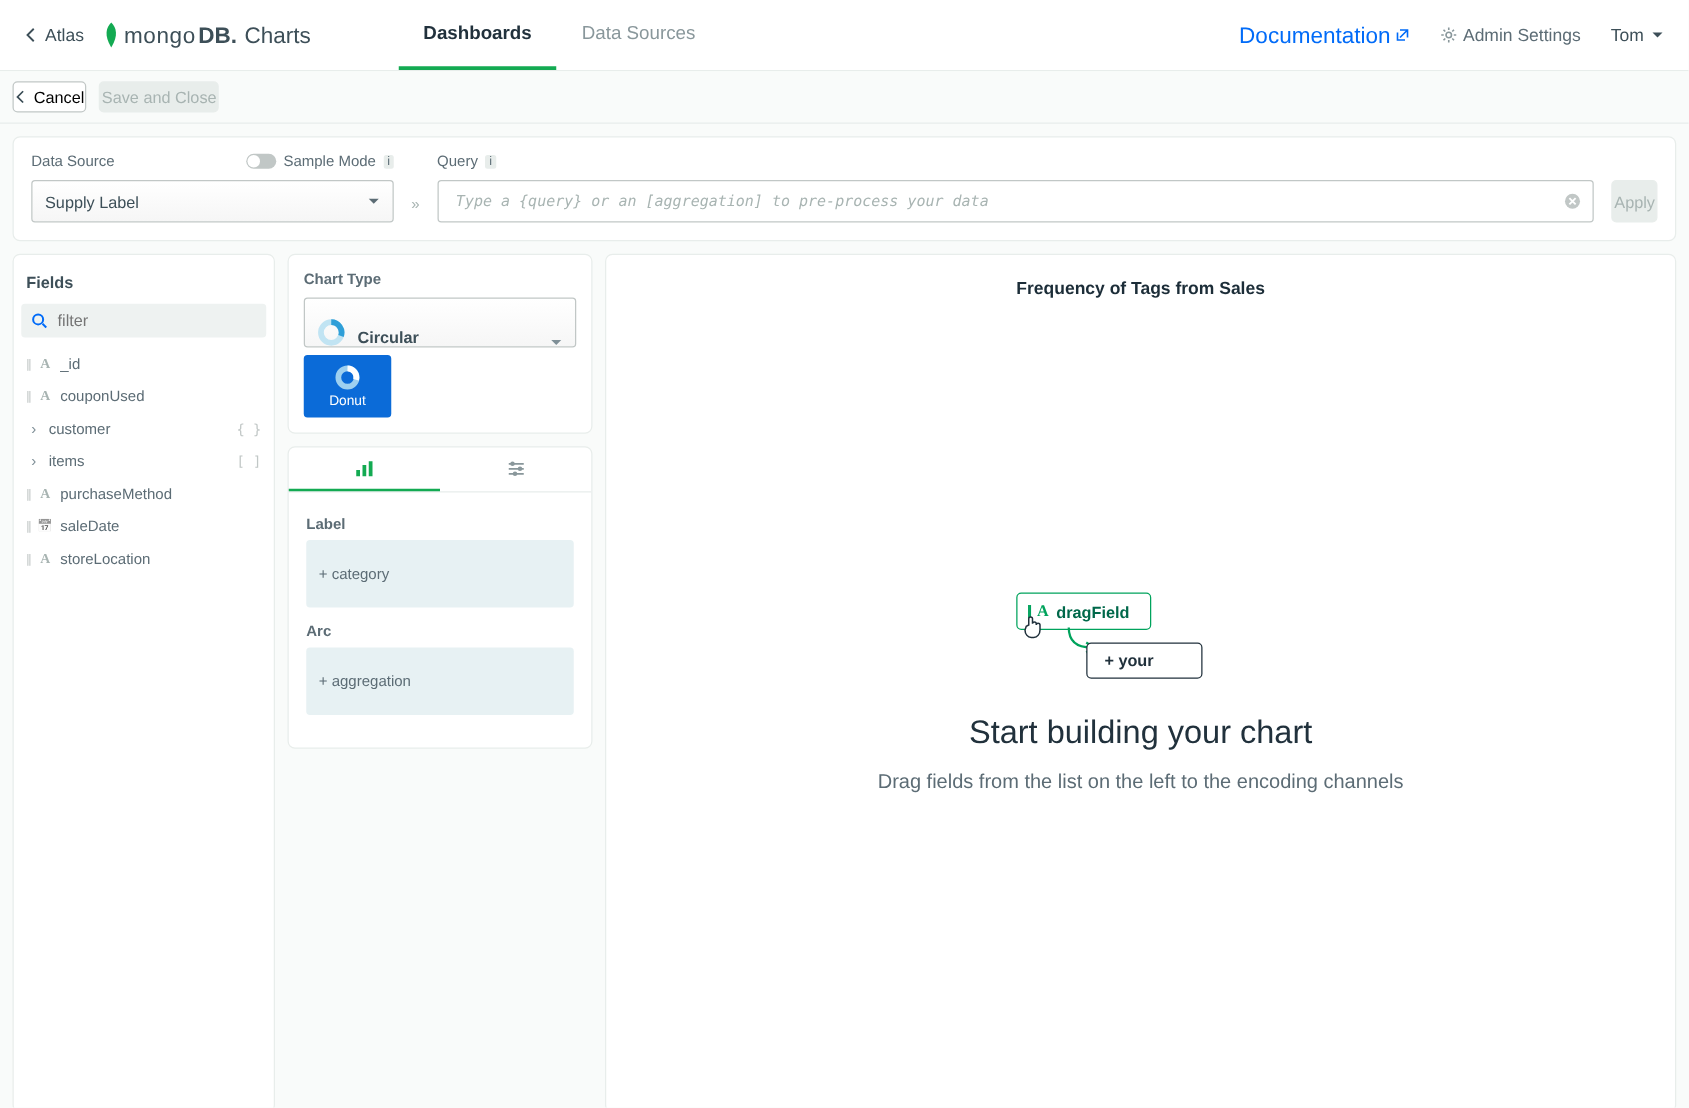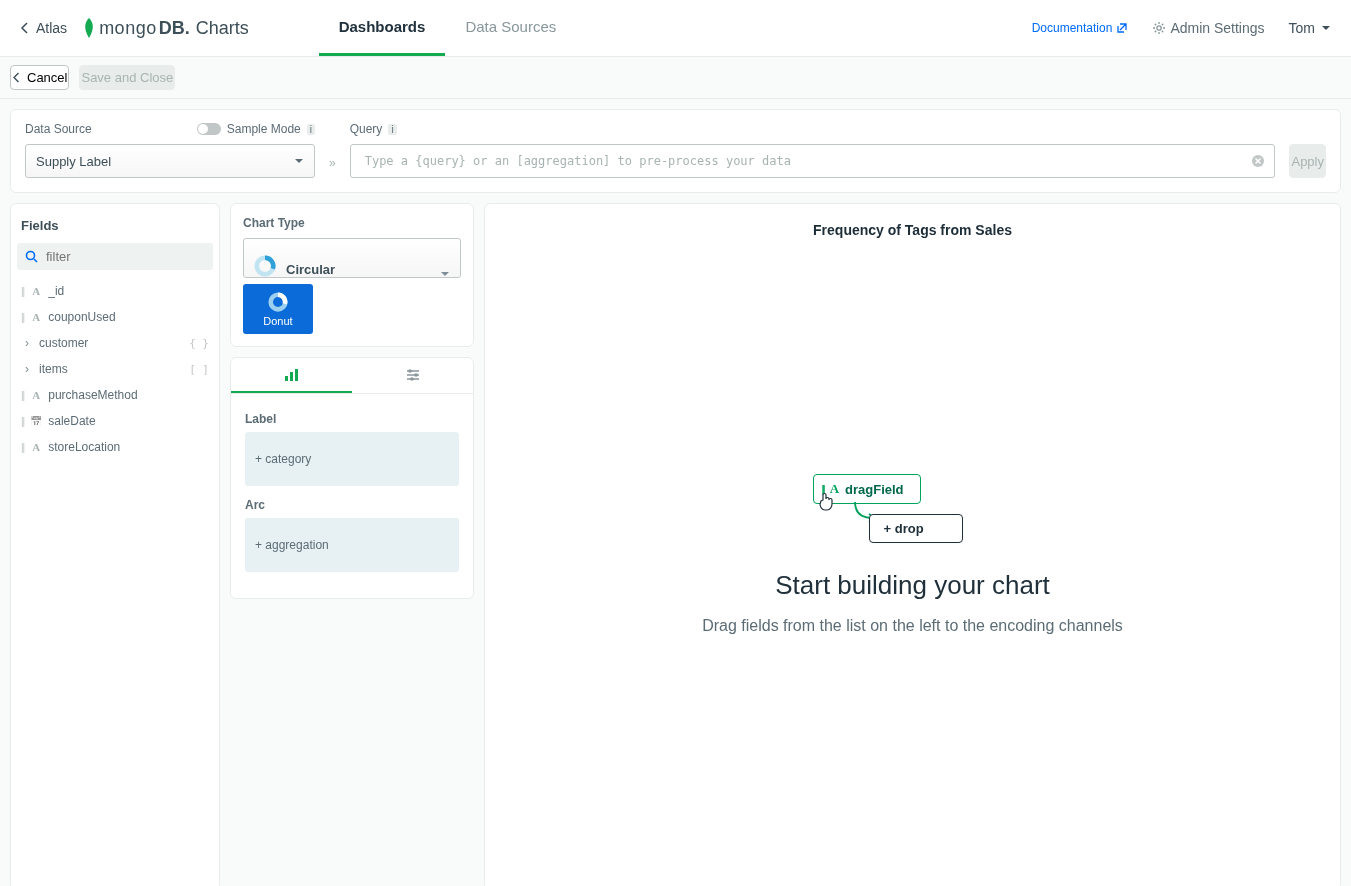--- a/index.html
+++ b/index.html
@@ -10,42 +10,42 @@
 .atlas-link { display: flex; align-items: center; gap: 6px; color: #3d4f58; cursor: pointer; font-size: 14px; }
 .brand { display: flex; align-items: center; font-size: 18px; margin-left: 14px; gap: 2px; }
 .leaf { color: #13aa52; font-size: 22px; line-height: 1; }
 .brand-mongo { font-weight: 300; letter-spacing: 0.5px; }
 .brand-db { font-weight: 700; }
 .brand-charts { font-weight: 300; margin-left: 4px; }
 .tabs { display: flex; margin-left: 70px; height: 100%; }
 .tab { padding: 0 20px; display: flex; align-items: center; color: #89979b; font-size: 15px; cursor: pointer; border-bottom: 3px solid transparent; }
 .tab.active { color: #21313c; font-weight: 600; border-bottom-color: #13aa52; }
 .topnav-right { margin-left: auto; display: flex; align-items: center; gap: 24px; }
-.doc-link { color: #016bf8; font-size: 12px; display: flex; align-items: center; gap: 4px; cursor: pointer; }
+.doc-link { color: #016bf8; font-size: 18px; display: flex; align-items: center; gap: 4px; cursor: pointer; }
 .admin-link { color: #5c6c75; font-size: 14px; display: flex; align-items: center; gap: 4px; cursor: pointer; }
 .user-menu { color: #3d4f58; font-size: 14px; display: flex; align-items: center; gap: 6px; cursor: pointer; }
 
 
 .actionbar { height: 42px; padding: 8px 10px; display: flex; gap: 10px; border-bottom: 1px solid #e8edeb; background:#f9fbfa;}
 .btn { padding: 6px 1px; border: 1px solid #c1c7c6; border-radius: 4px; background: #fff; font-size: 13px; cursor: pointer; font-family: inherit; display: inline-flex; align-items: center; gap: 6px; }
 .btn.disabled { background: #e8edeb; color: #a8b4b2; border-color: #e8edeb; cursor: default; }
 
 
 .config-row { margin: 10px; border: 1px solid #e8edeb; border-radius: 6px; background: #fff; padding: 12px 14px 14px 14px; display: flex; gap: 14px; }
 .config-left { width: 290px; }
 .cfg-label-row { display: flex; justify-content: space-between; align-items: center; font-size: 12px; color: #5c6c75; margin-bottom: 8px; }
 .cfg-label-sub { display: flex; align-items: center; gap: 6px; }
 .toggle { width: 24px; height: 12px; border-radius: 12px; background: #c1c7c6; position: relative; }
 .toggle::after { content:''; position: absolute; left: 1px; top: 1px; width: 10px; height: 10px; background: #fff; border-radius: 50%; }
 .info-badge { background: #e8edeb; color: #5c6c75; font-size: 10px; padding: 0 3px; border-radius: 2px; }
 .select { width: 100%; height: 34px; border: 1px solid #c1c7c6; border-radius: 3px; background: linear-gradient(#fff,#f6f6f6); display: flex; align-items: center; padding: 0 10px; justify-content: space-between; cursor: pointer; font-size: 13px; }
 .sep-arrows { color: #a8b4b2; align-self: flex-end; padding-bottom: 8px; font-size: 12px; }
 .config-mid { flex: 1; }
 .query-input { position: relative; }
-.query-input input { width: 100%; height: 34px; border: 1px solid #c1c7c6; border-radius: 3px; padding: 0 34px 0 14px; font-family: Menlo, Consolas, monospace; font-size: 12px; color: #5c6c75; }
+.query-input input { width: 100%; height: 34px; border: 1px solid #c1c7c6; border-radius: 3px; padding: 0 34px 0 14px; font-family: Menlo, Consolas, monospace; font-size: 12px; color: #5c6c75; font-style: italic; }
 .query-input input::placeholder { color: #a8b4b2; }
 .clear-x { position: absolute; right: 10px; top: 50%; transform: translateY(-50%); color: #c1c7c6; font-size: 14px; cursor: pointer; }
 .apply-btn { align-self: flex-end; }
 .apply-btn .btn { height: 34px; }
 
 
 .main { display: flex; gap: 10px; padding: 0 10px 10px 10px; height: calc(886px - 57px - 42px - 90px); }
 
 
 .fields-panel { width: 210px; background: #fff; border: 1px solid #e8edeb; border-radius: 6px; padding: 10px 6px; }
@@ -302,20 +302,20 @@
         </div>
         <span class="hand-cursor">
           <svg width="20" height="22" viewBox="0 0 20 22">
               <path d="M6 10 V5 a1.5 1.5 0 0 1 3 0 V9 a1.5 1.5 0 0 1 3 0 V10 a1.5 1.5 0 0 1 3 0 v4 c0 3-2 6-5 6h-2c-3 0-5-3-5-6l1-3z" fill="#fff" stroke="#21313c" stroke-width="1.2"></path>
             </svg>
         </span>
         <svg class="arrow-curve" width="28" height="26" viewBox="0 0 28 26">
             <path d="M4 2 Q4 18 22 18" stroke="#00a35c" stroke-width="1.8" fill="none"></path>
             <path d="M18 14 L24 18 L18 22" stroke="#00a35c" stroke-width="1.8" fill="none"></path>
           </svg>
-        <div class="drop-pill">+ drop</div>
+        <div class="drop-pill">+ your</div>
       </div>
       <div class="cta-h">Start building your chart</div>
       <div class="cta-sub">Drag fields from the list on the left to the encoding channels</div>
     </div>
   </div>
 
 </div>
 
 </body></html>

